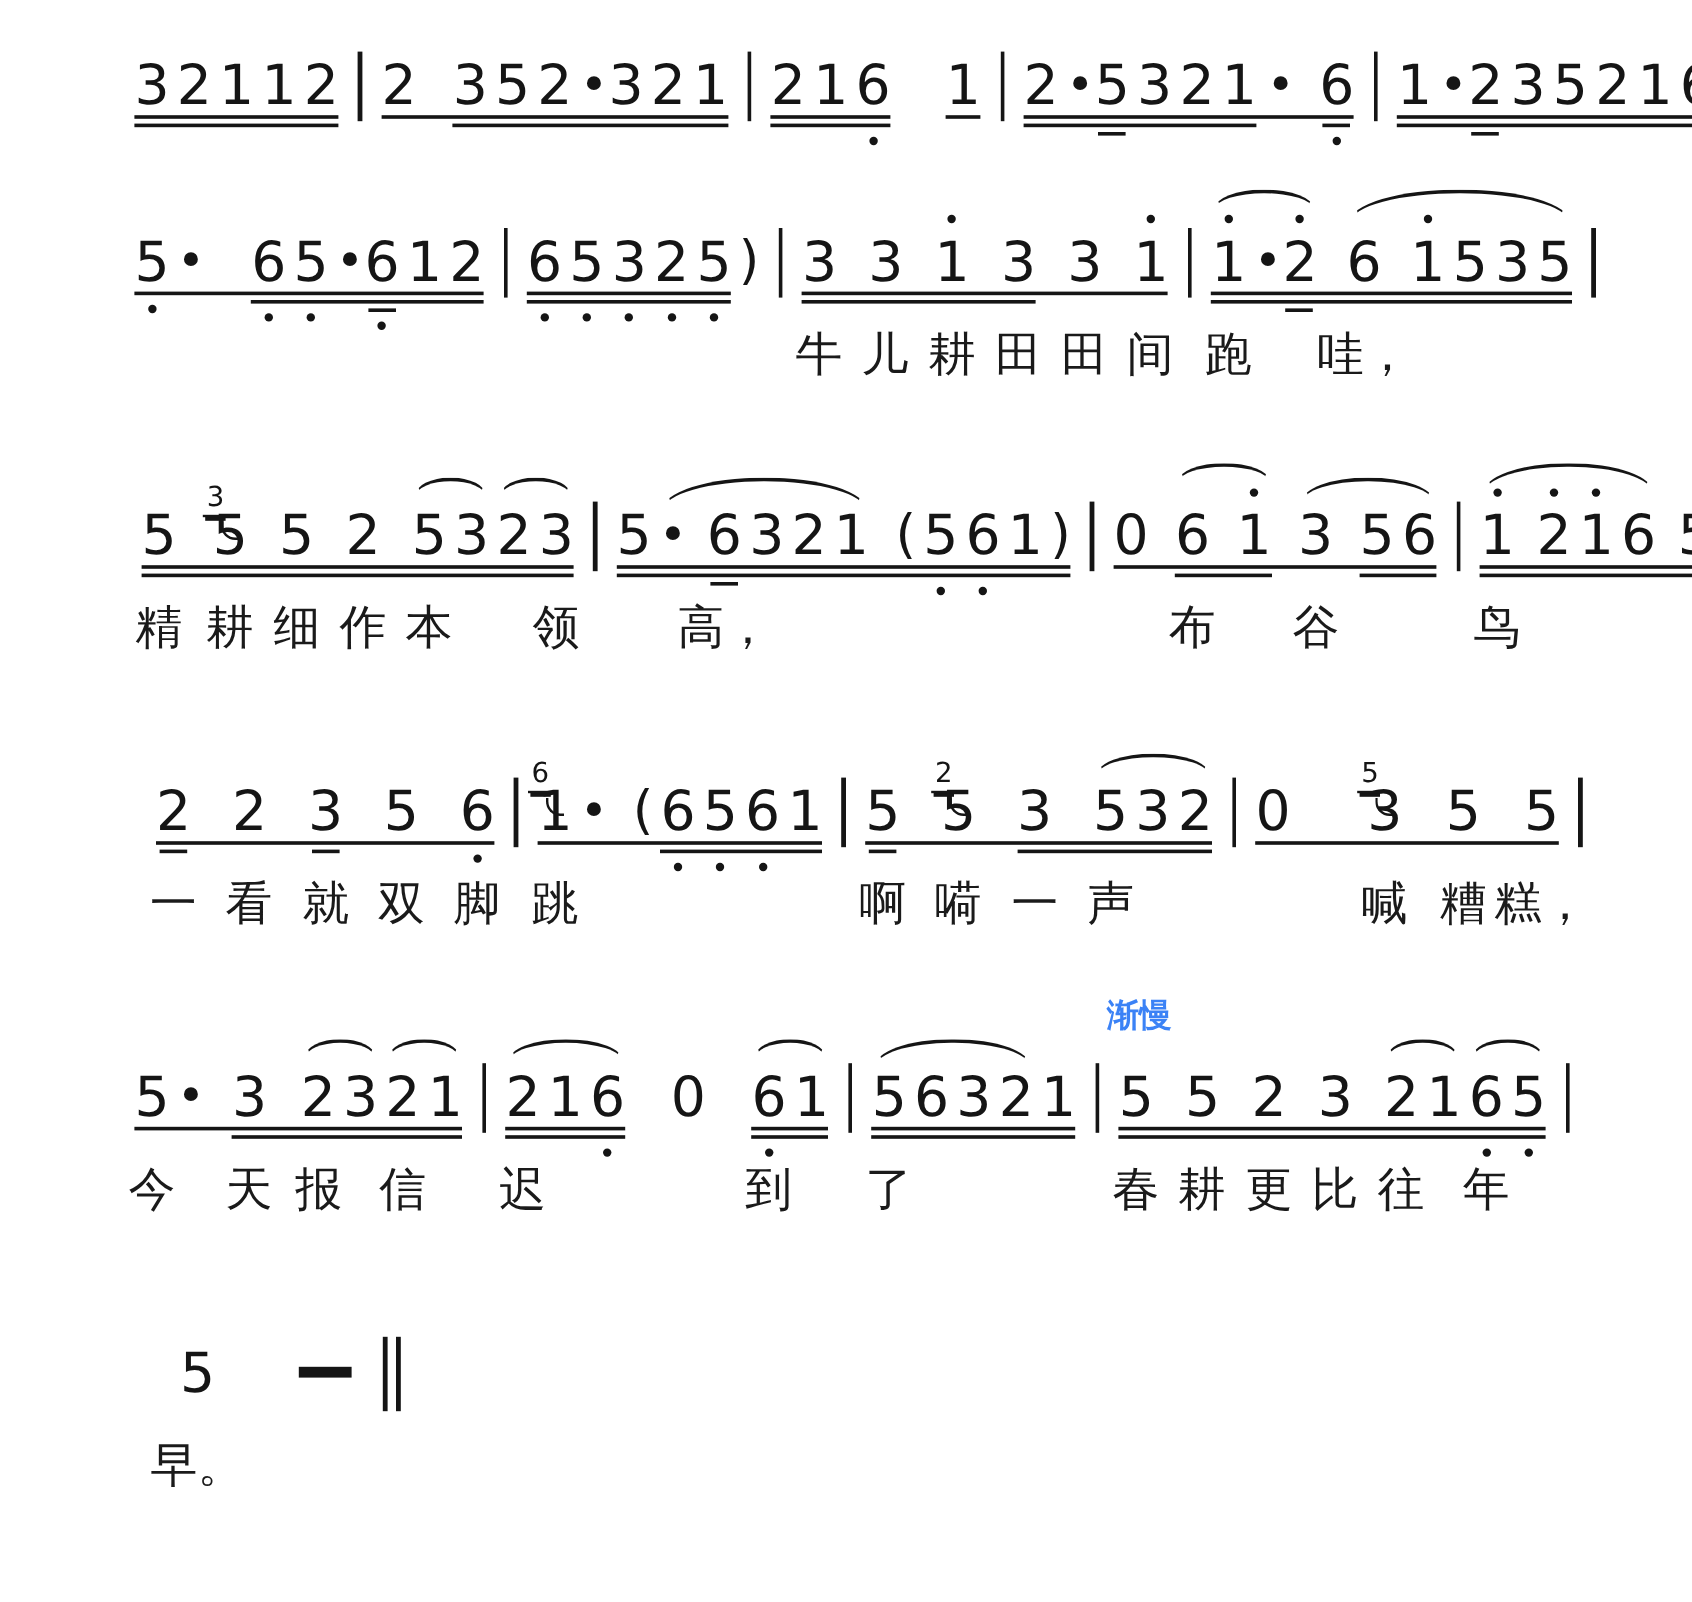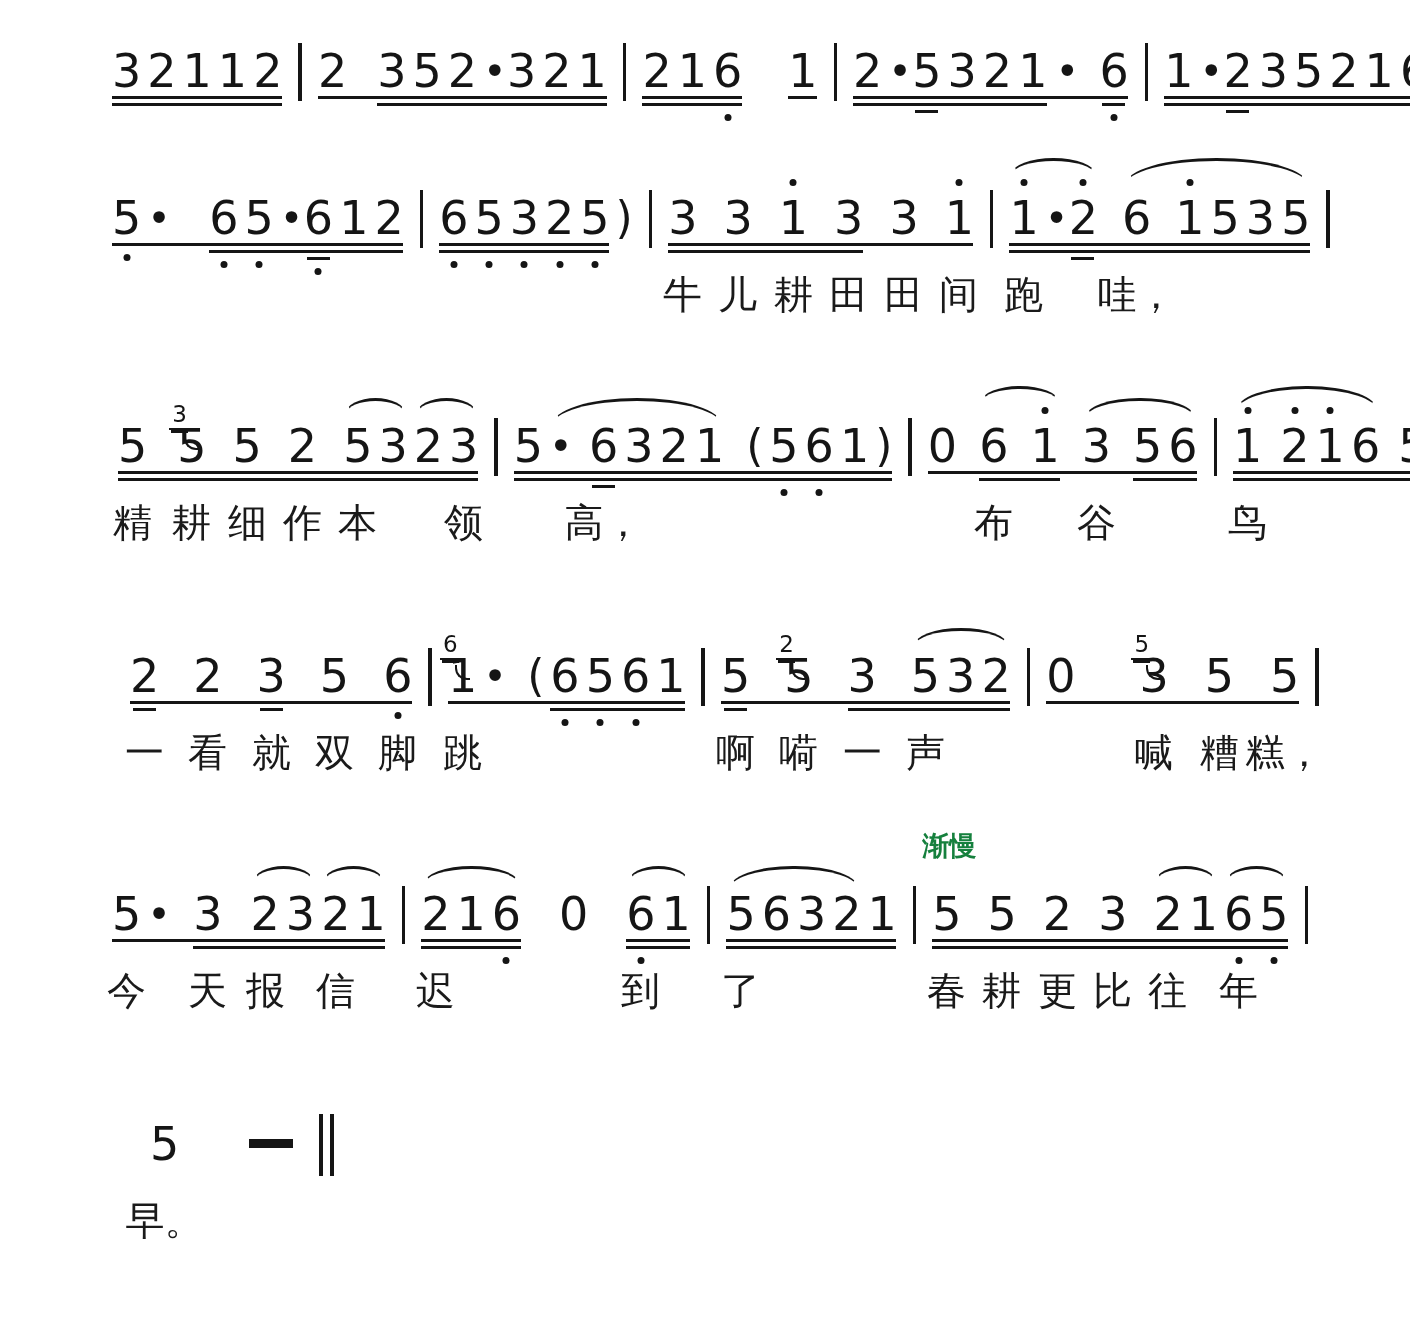--- a/index.html
+++ b/index.html
@@ -22,21 +22,21 @@
   .gnum{display:inline-block;font-family:"DejaVu Sans",sans-serif;font-size:23px;line-height:25px;
         padding:0 3px 1px 3px;border-bottom:2px solid #151515;box-shadow:0 5px 0 -2px #151515;}
   .ghook{width:13px;height:13px;border-left:2.5px solid #151515;border-bottom:2.5px solid #151515;
          border-bottom-left-radius:12px;margin:3px 0 0 15px;}
   .bar{width:3.5px;height:58px;background:#151515;margin:-2px 16px 0 16px;flex:none;}
   .finalbar{display:flex;flex:none;margin:-4px 0 0 26px;}
   .finalbar div{width:4px;height:62px;background:#151515;margin-right:7px;}
   .lyr{position:absolute;transform:translateX(-50%);white-space:nowrap;
        font-family:"Liberation Serif","DejaVu Serif",serif;font-size:39px;color:#1a1a1a;}
   .tempo{position:absolute;top:-60px;left:-10px;white-space:nowrap;
-         font-family:Liberation Sans, sans-serif;font-weight:bold;font-size:27px;color:#15803d;}
+         font-family:Liberation Sans, sans-serif;font-weight:bold;font-size:27px;color:#3b82f6;}
 </style>
 </head>
 <body>
 
 <div id="score">
     <div class="score-line" style="top: 45px; left: 112px;">
       <div class="system">
         <div class="measure">
           <span class="tok" style="margin-left: 0px;">3</span>
           <span class="tok" style="margin-left: 6px;">2</span>

